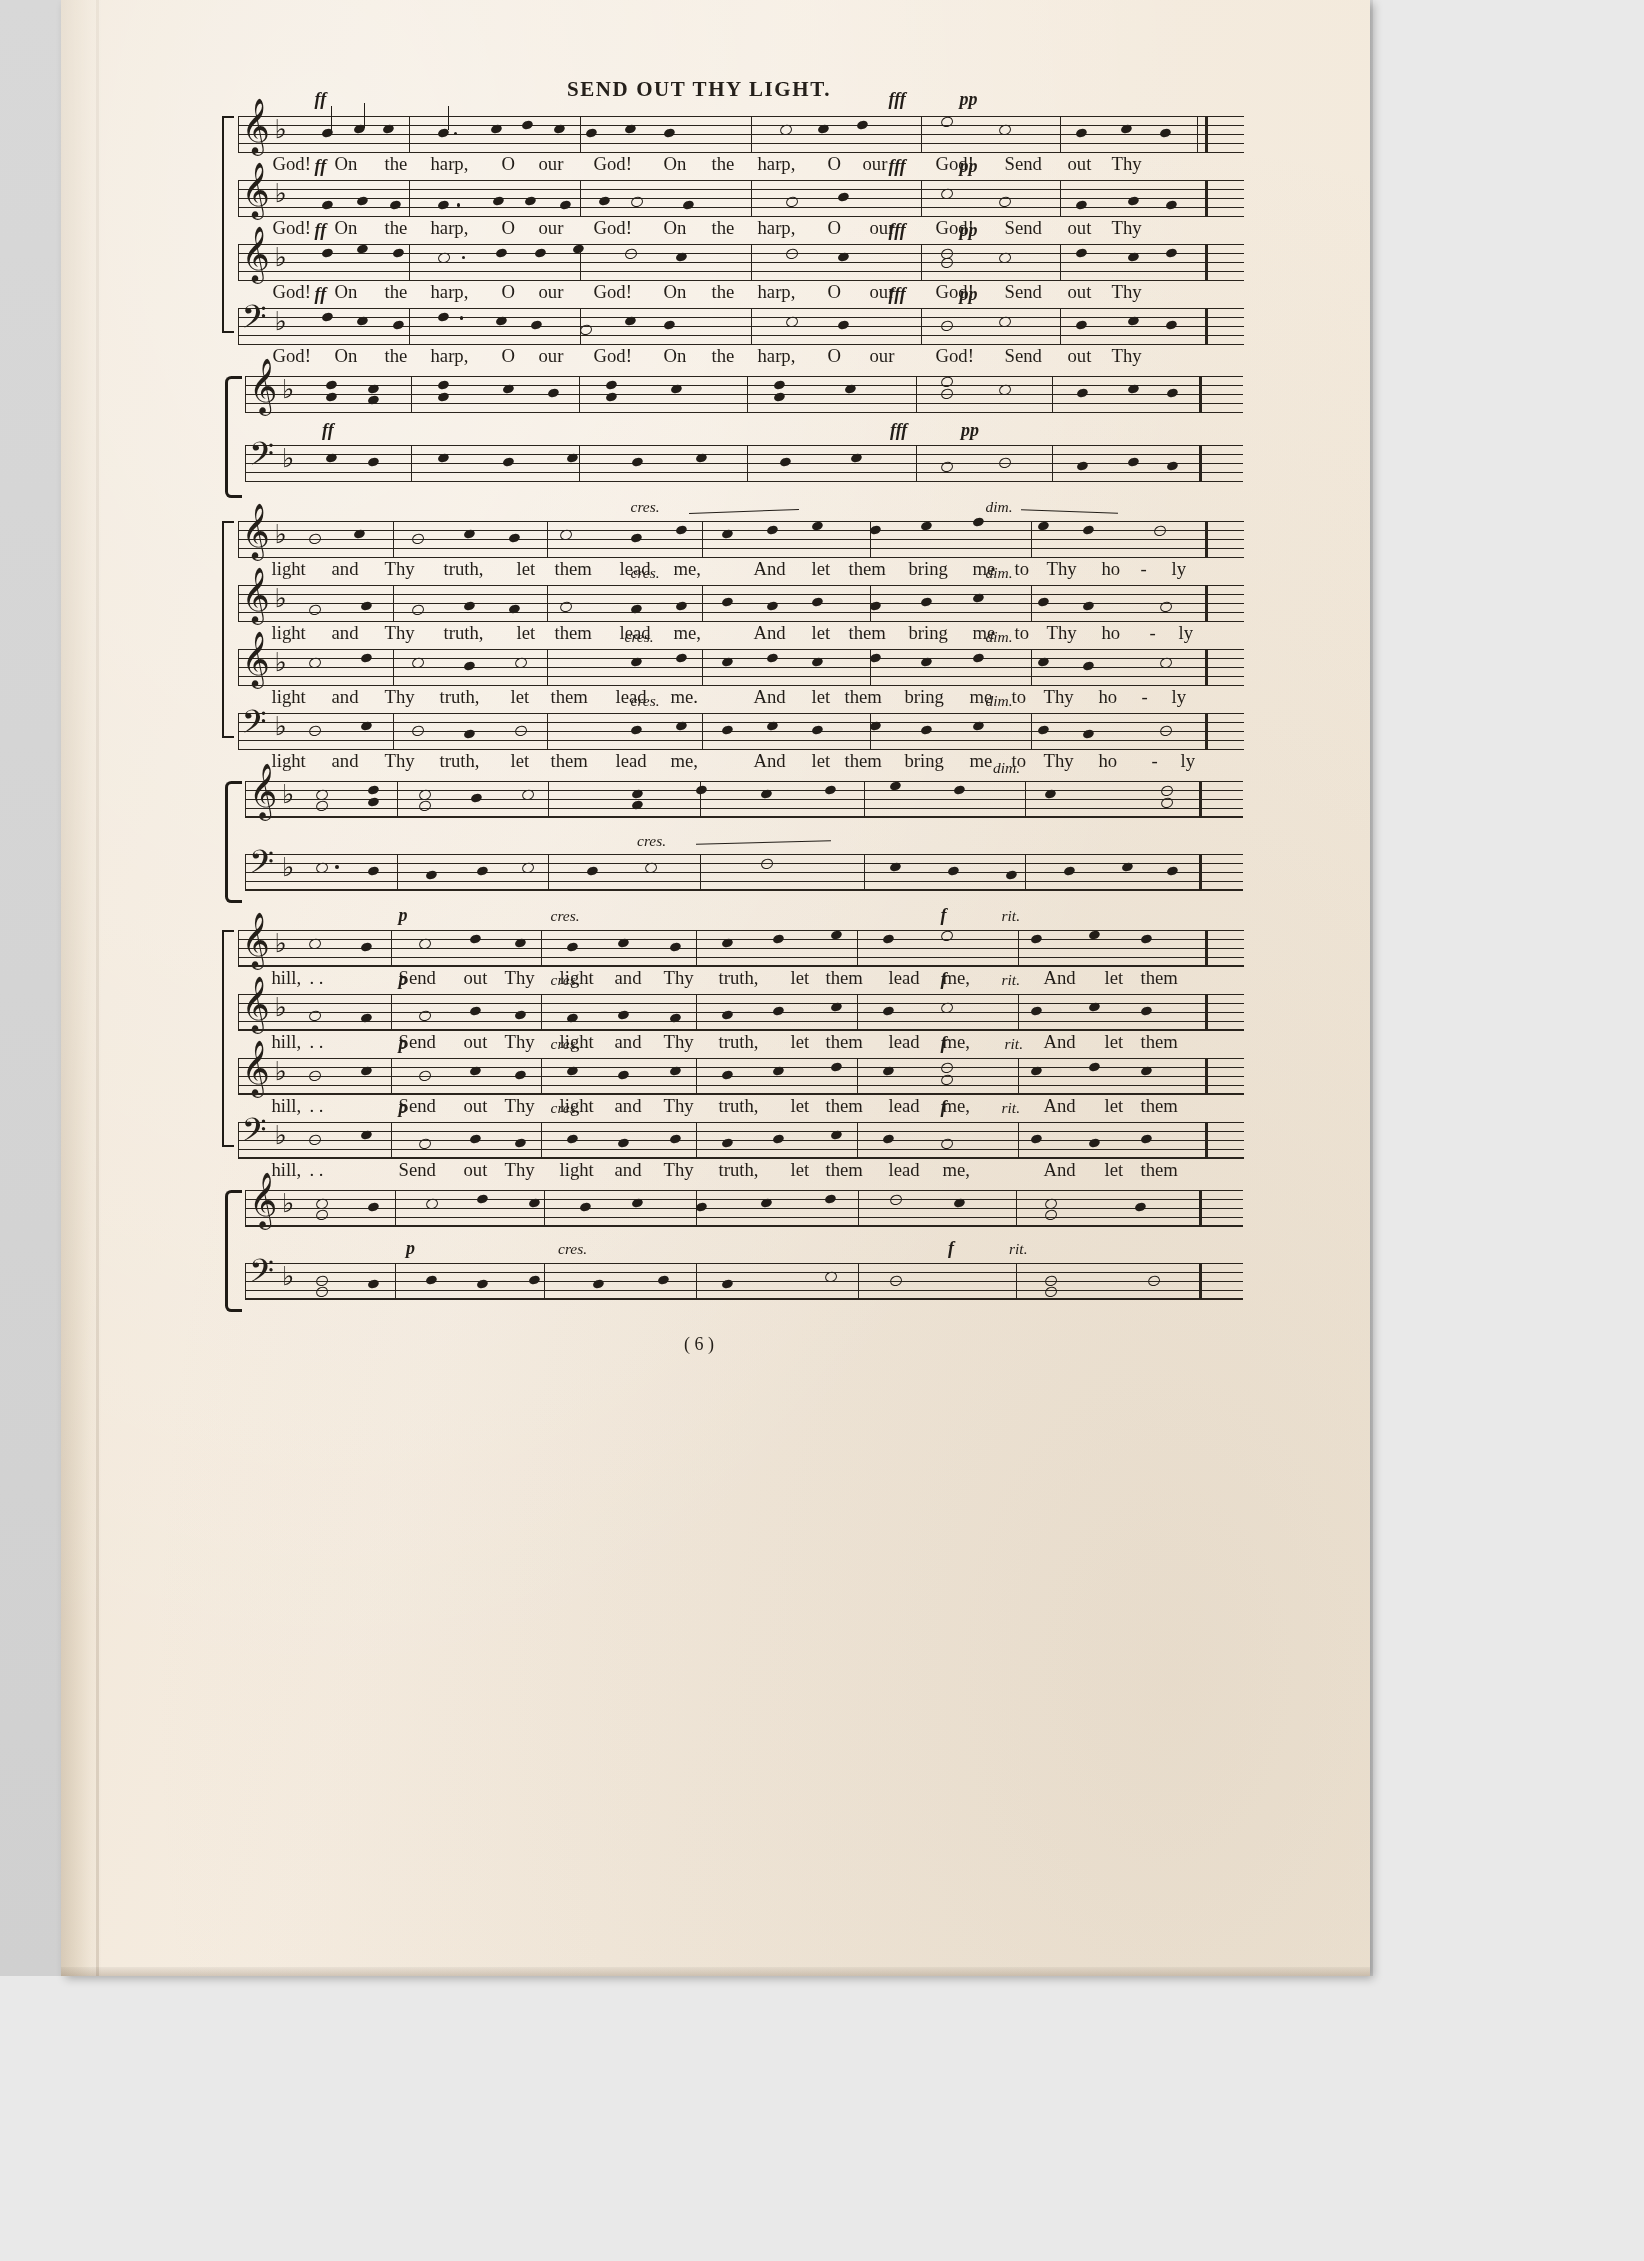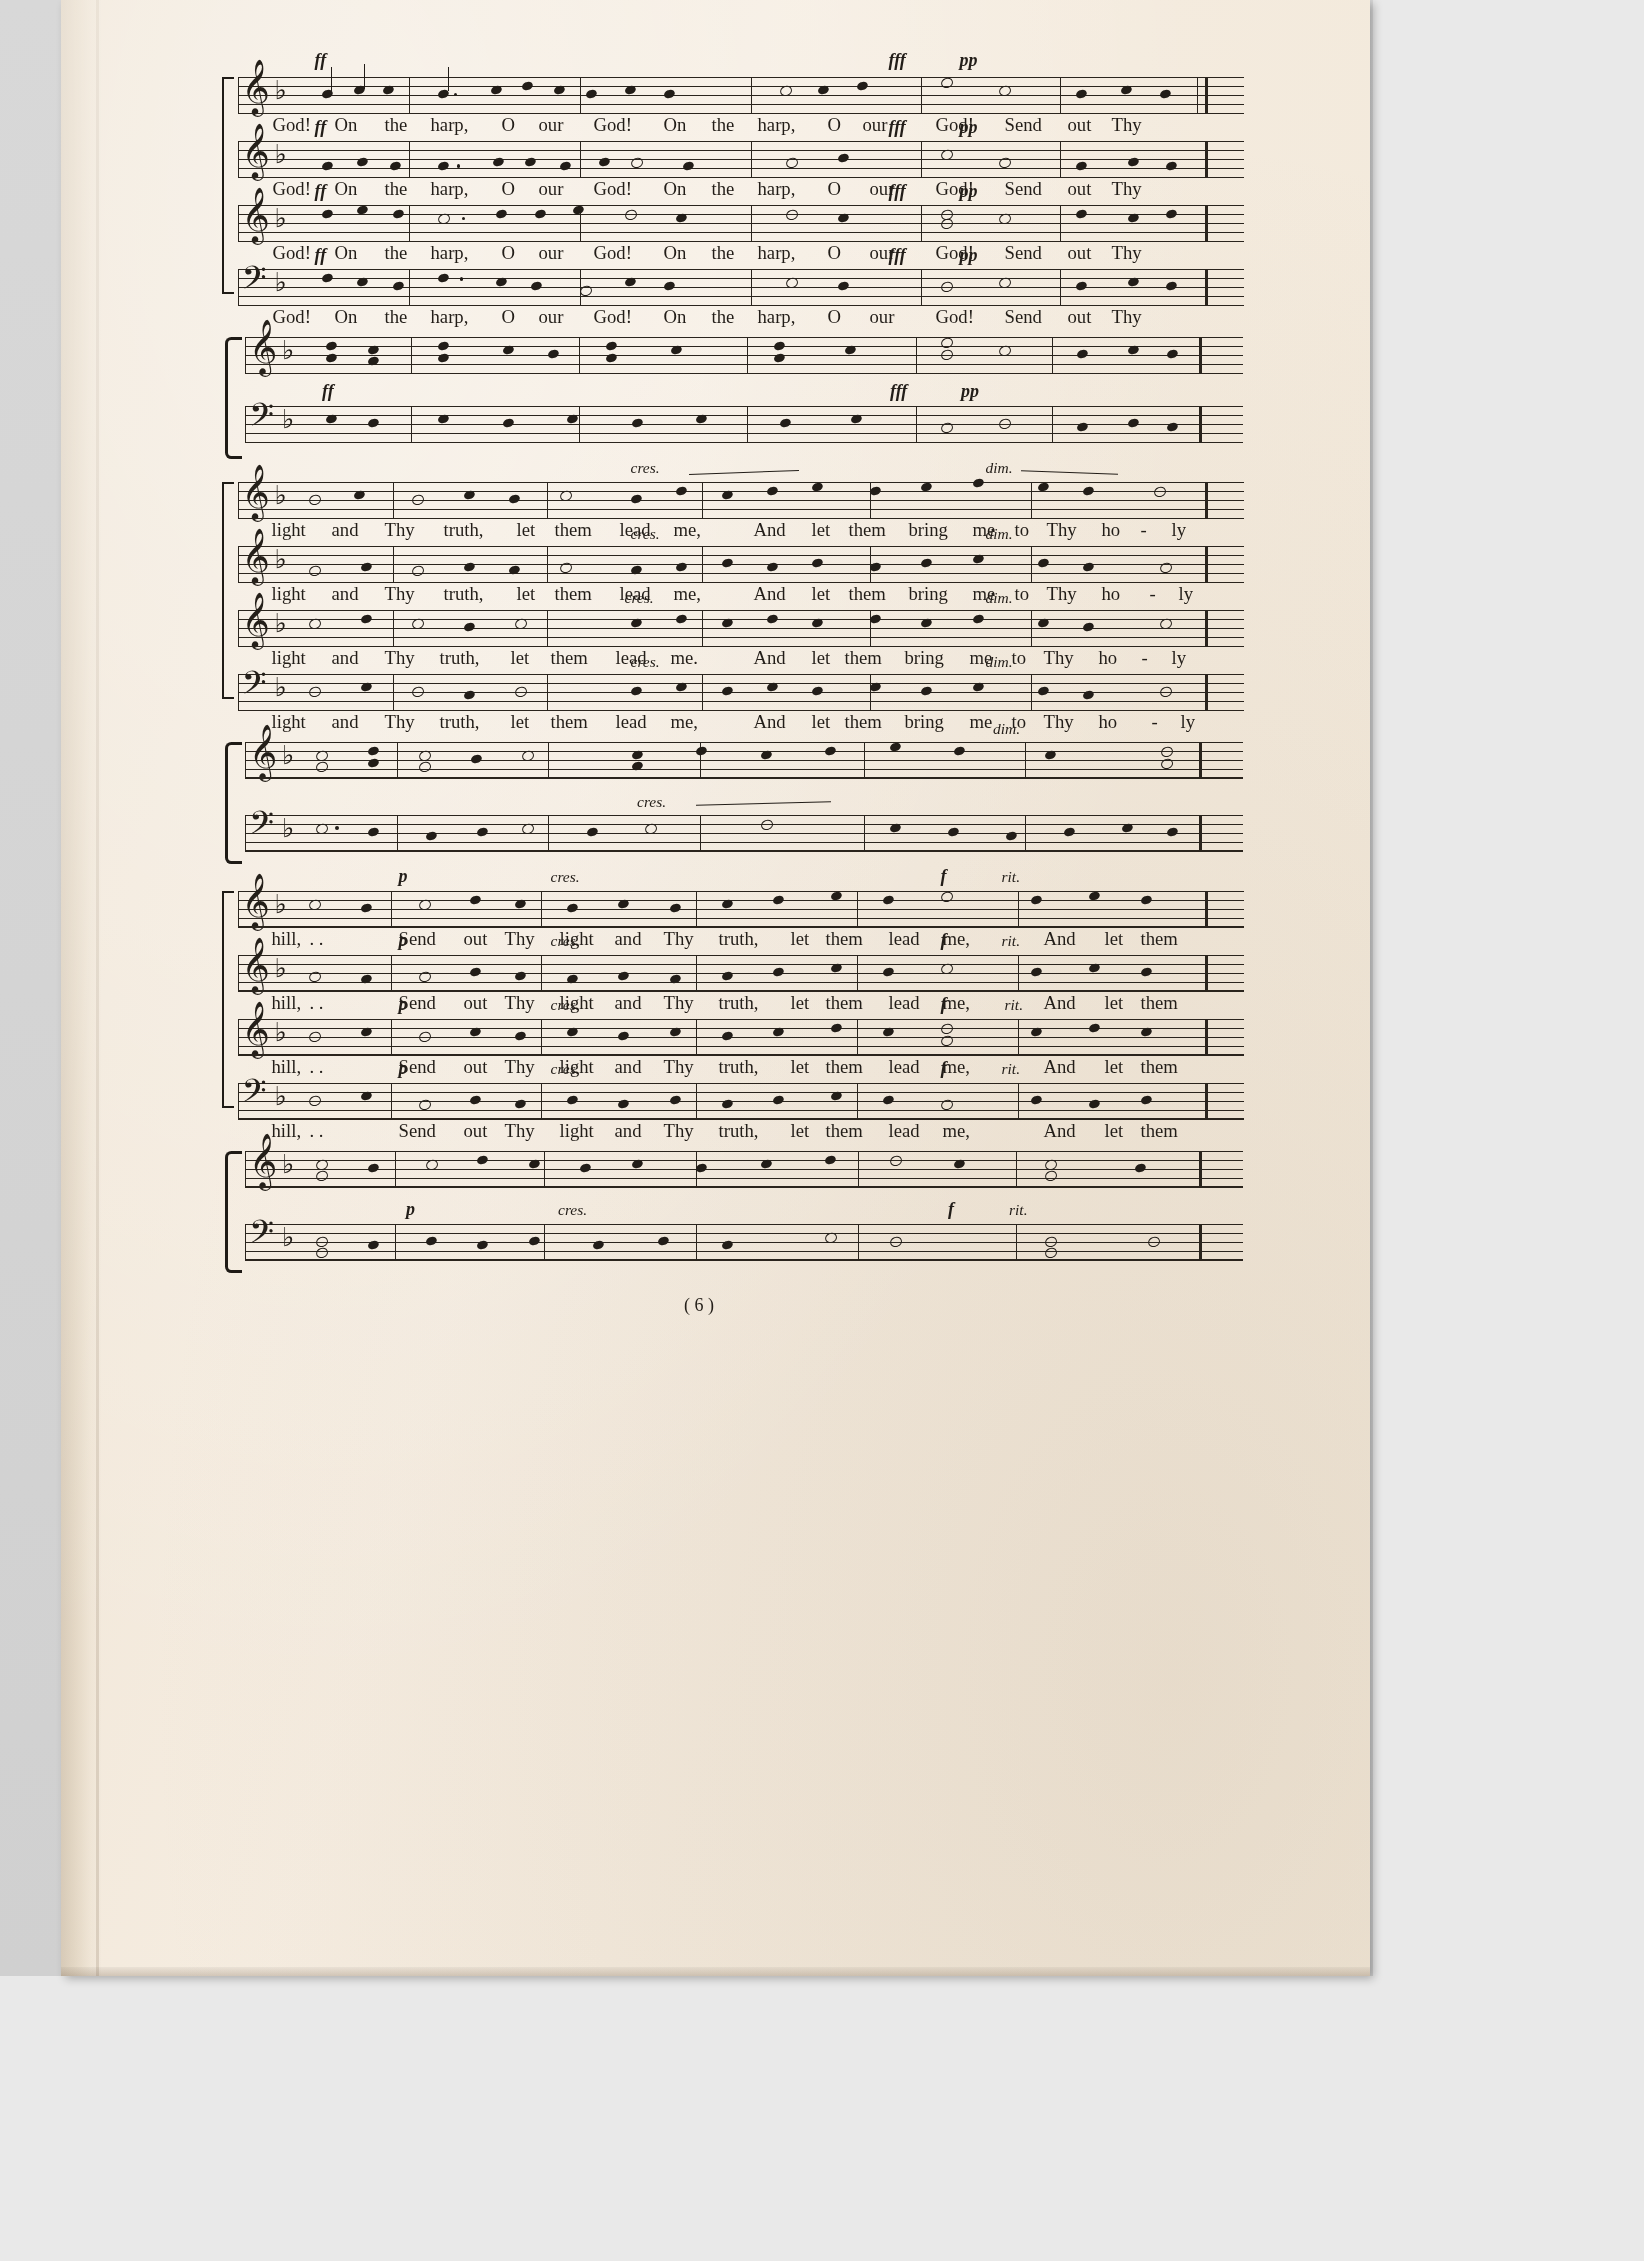--- a/index.html
+++ b/index.html
@@ -256,20 +256,21 @@
 </div>
 
 <div id="page">
   <div id="gutter"></div>
   <div id="gutter-crease"></div>
   <div id="page-grain"></div>
   <div id="page-bottom-edge"></div>
 
   <div id="content">
 
+    <div class="title">SEND OUT THY LIGHT.</div>
 
     <div class="system">
       <div class="brace" style="height:213px;"></div>
 
       <div class="stave-row">
         <div class="staff">
           <span class="clef">𝄞</span>
           <span class="keysig">♭</span>
           <span class="bar" style="left:0px;"></span>
           <span class="bar" style="left:171px;"></span>

